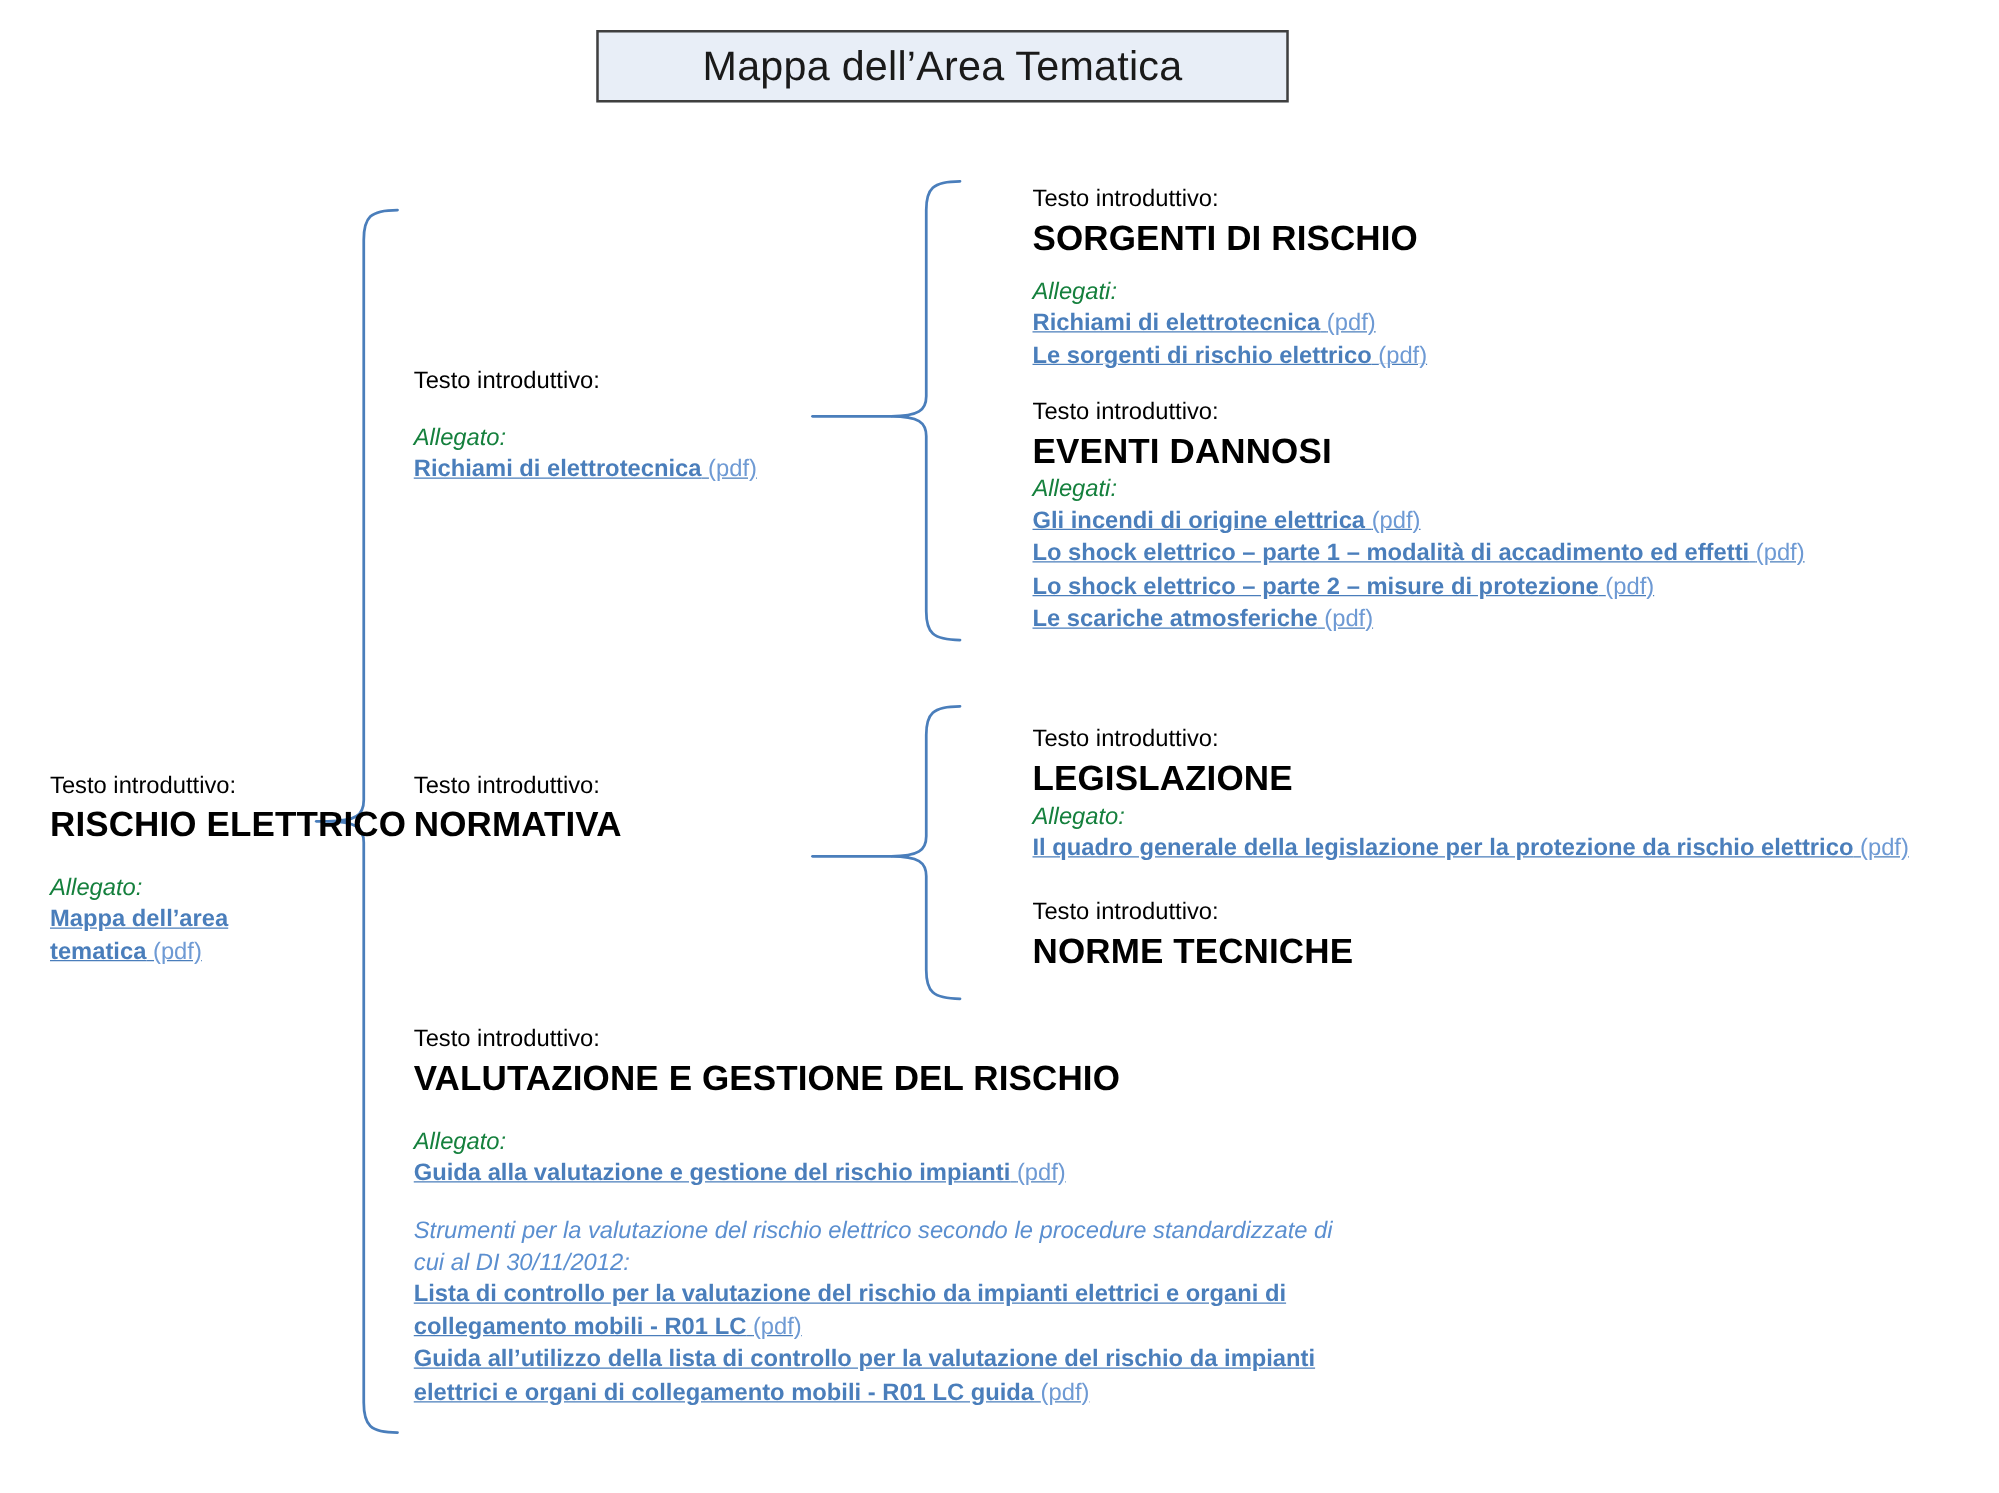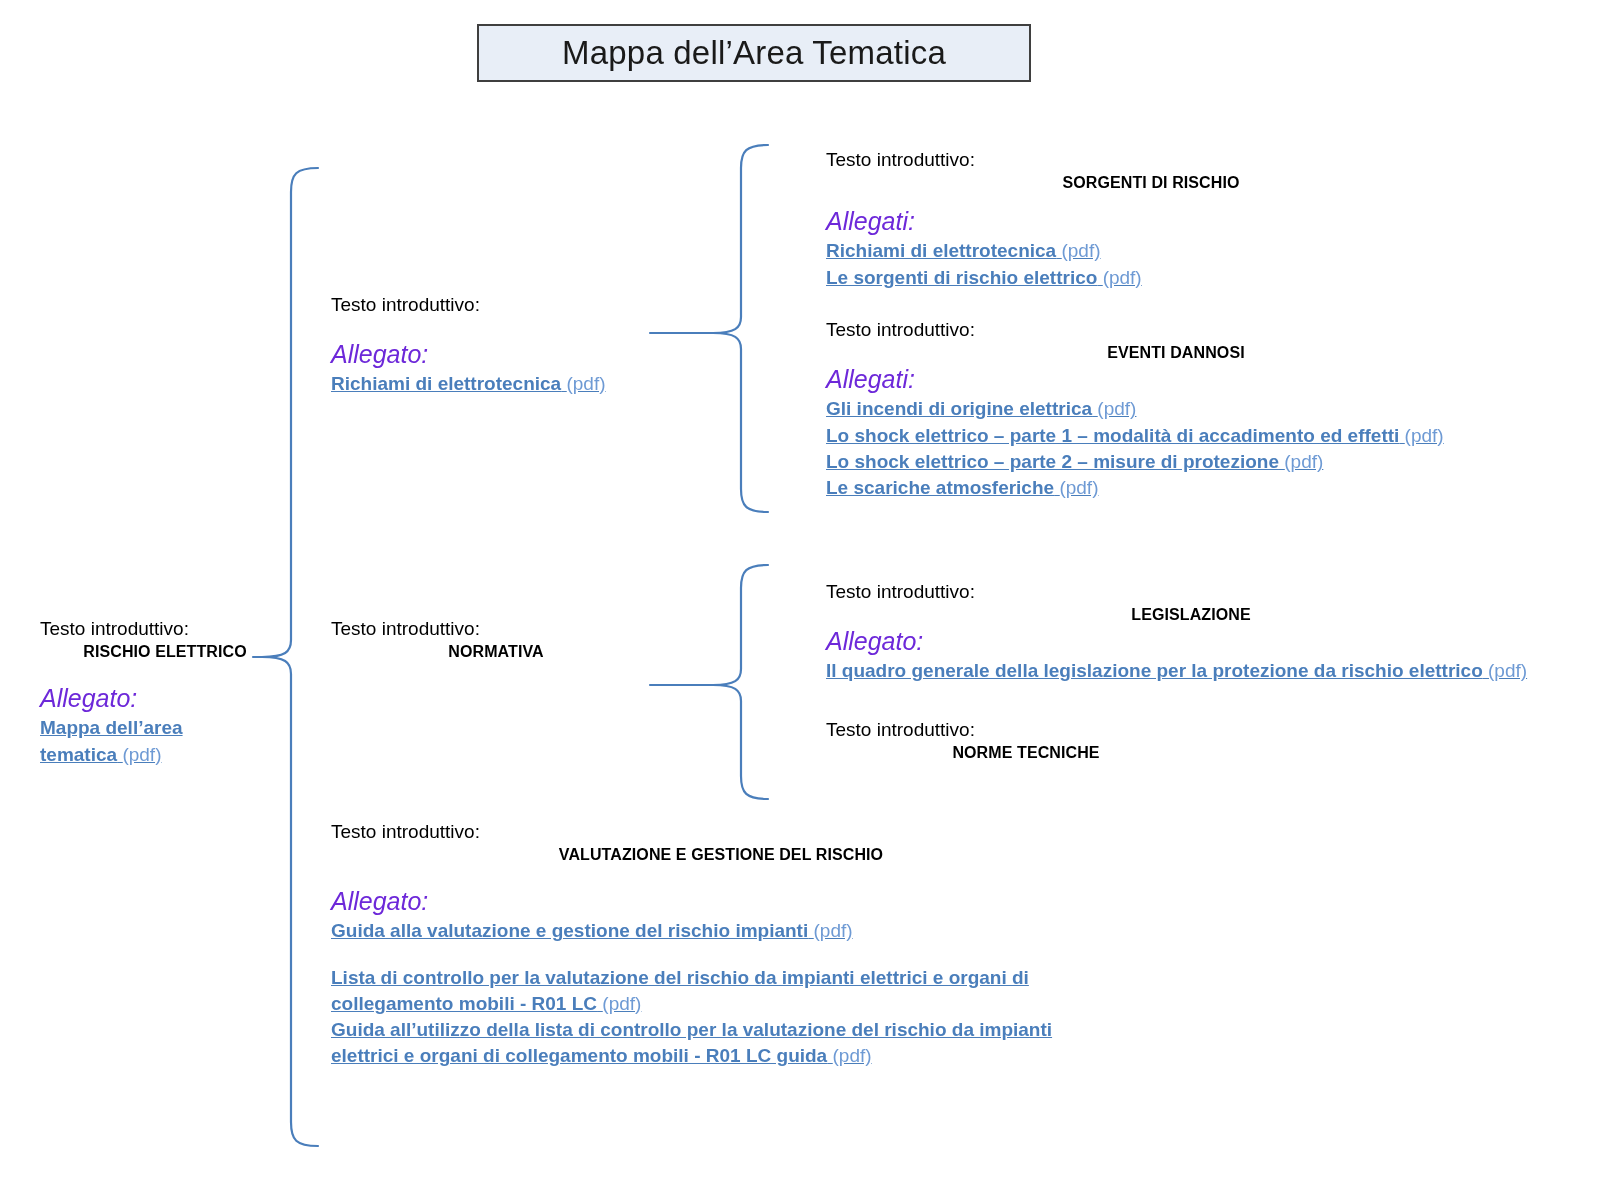--- a/index.html
+++ b/index.html
@@ -44,31 +44,30 @@
     position: absolute;
   }
   .lbl-intro {
     font-size: 19px;
     color: #000000;
     line-height: 1.30;
     white-space: nowrap;
   }
   .node-title {
     font-weight: bold;
-    font-size: 16px;
+    font-size: 28px;
     color: #000000;
     line-height: 1.30;
     white-space: nowrap;
     letter-spacing: 0.1px;
-    text-align: center;
   }
   .lbl-attach {
     font-style: italic;
-    font-size: 25px;
-    color: #6d28d9;
+    font-size: 19px;
+    color: #15803d;
     line-height: 1.32;
     white-space: nowrap;
   }
   .att {
     font-size: 19px;
     font-weight: bold;
     color: #4A7EBB;
     line-height: 1.38;
     white-space: nowrap;
     text-decoration: underline;
@@ -231,20 +230,21 @@
 <div class="node" style="left:331px; top:820px; width:780px;">
   <div class="lbl-intro">Testo introduttivo:</div>
   <div class="node-title">VALUTAZIONE E GESTIONE DEL RISCHIO</div>
   <div class="gap-m"></div>
   <div class="lbl-attach">Allegato:</div>
   <div class="att">
     <span>Guida alla valutazione e gestione del rischio impianti</span>
     <span class="pdf">(pdf)</span>
   </div>
   <div class="gap-m"></div>
+  <div class="note-italic" style="width:760px;">Strumenti per la valutazione del rischio elettrico secondo le procedure standardizzate di cui al DI 30/11/2012:</div>
   <div class="att wrap" style="width:715px;">
     <span>Lista di controllo per la valutazione del rischio da impianti elettrici e organi di collegamento mobili - R01 LC</span>
     <span class="pdf">(pdf)</span>
   </div>
   <div class="att wrap" style="width:745px;">
     <span>Guida all’utilizzo della lista di controllo per la valutazione del rischio da impianti elettrici e organi di collegamento mobili - R01 LC guida</span>
     <span class="pdf">(pdf)</span>
   </div>
 </div>
 

